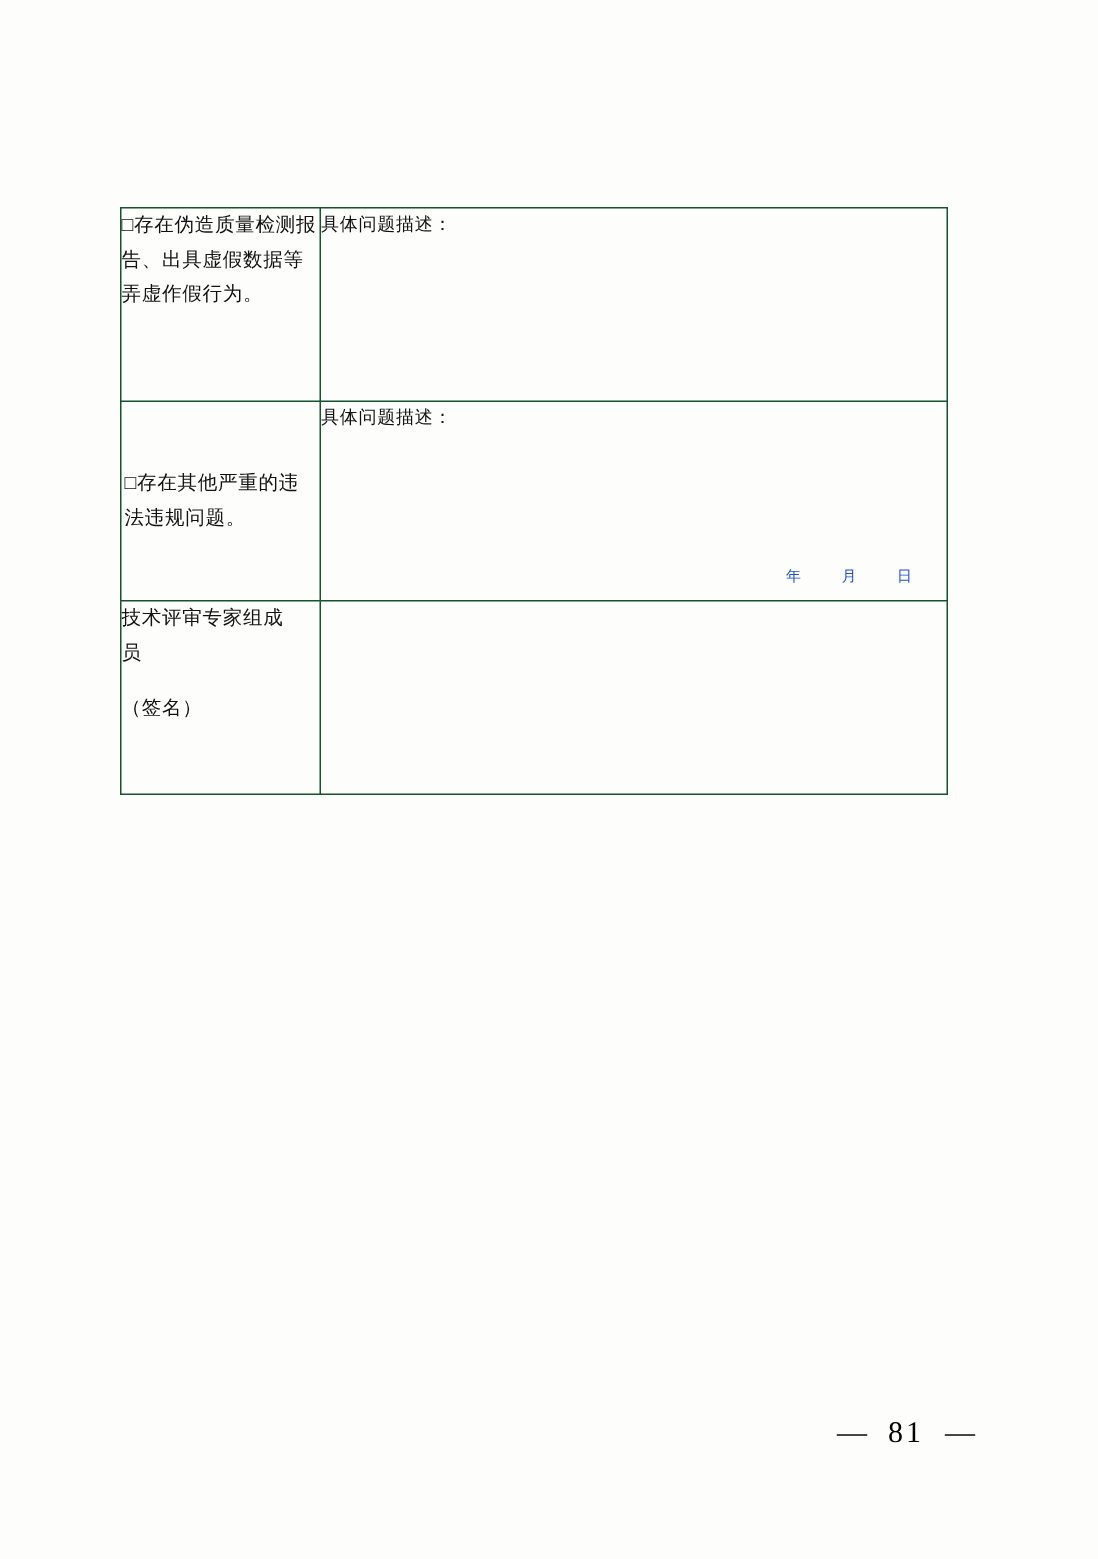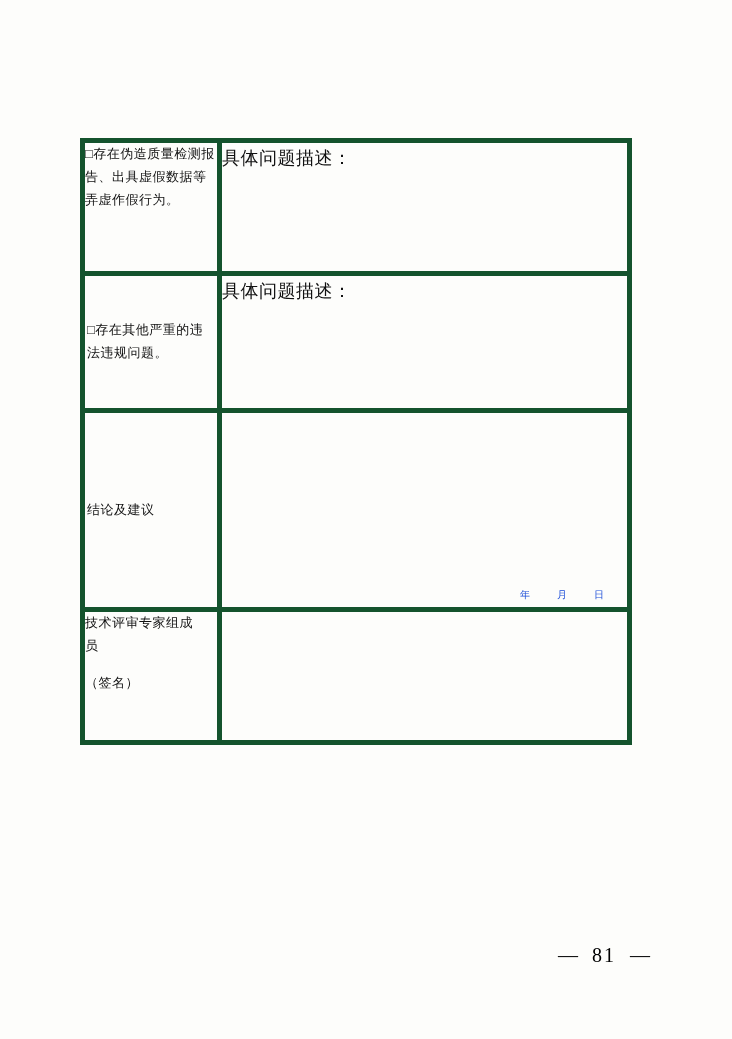--- a/index.html
+++ b/index.html
@@ -50,39 +50,39 @@
 
   table.form {
     position: absolute;
     left: 80px;
     top: 138px;
     width: 552px;
     border-collapse: collapse;
     table-layout: fixed;
   }
   table.form td {
-    border: 5px solid #14532d;
+    border: 1px solid #14532d;
     vertical-align: top;
     padding: 0;
   }
   .cell-label {
     width: 132px;
     padding: 14px 10px 10px 10px;
     font-size: 13px;
     line-height: 1.75;
     color: #111;
     letter-spacing: 0.5px;
   }
   .cell-label.middle {
     vertical-align: middle;
     padding: 2px;
   }
   .cell-desc {
     padding: 10px 10px 10px 12px;
-    font-size: 18px;
+    font-size: 12px;
     line-height: 1.75;
     color: #111;
     letter-spacing: 0.5px;
   }
   .cell-empty {
     padding: 10px;
   }
   .sign-row {
     position: relative;
     height: 100%;
@@ -122,24 +122,20 @@
     <tbody>
         <tr>
       <td class="cell-label" style="height:128px;">□存在伪造质量检测报告、出具虚假数据等弄虚作假行为。</td>
       <td class="cell-desc">具体问题描述：</td>
     </tr>
     <tr>
       <td class="cell-label middle" style="height:128px;">□存在其他严重的违法违规问题。</td>
       <td class="cell-desc">具体问题描述：</td>
     </tr>
     <tr>
-      <td class="cell-label middle" style="height:190px;">结论及建议</td>
-      <td class="cell-empty"></td>
-    </tr>
-    <tr>
       <td class="cell-label" style="height:128px; ">
         <div>技术评审专家组成</div>
         <div>员</div>
         <div style="margin-top:14px;">（签名）</div>
       </td>
       <td class="cell-empty">
         <div class="sign-row">
           <div class="date-line">
             <span>年</span><span class="gap"></span><span>月</span><span class="gap"></span><span>日</span>
           </div>

